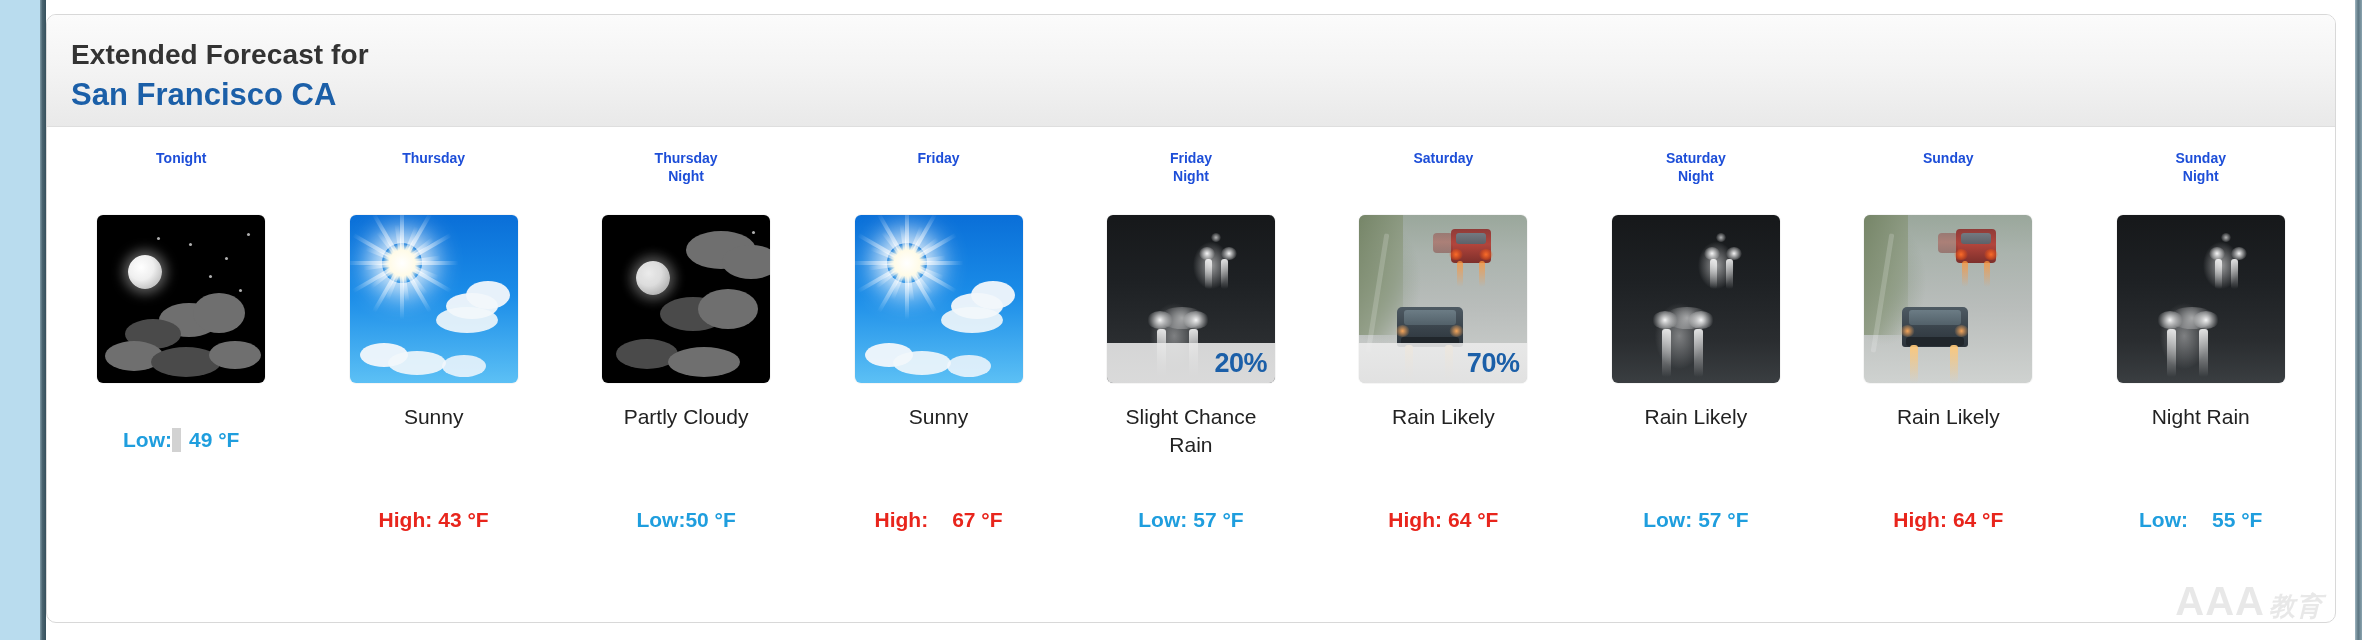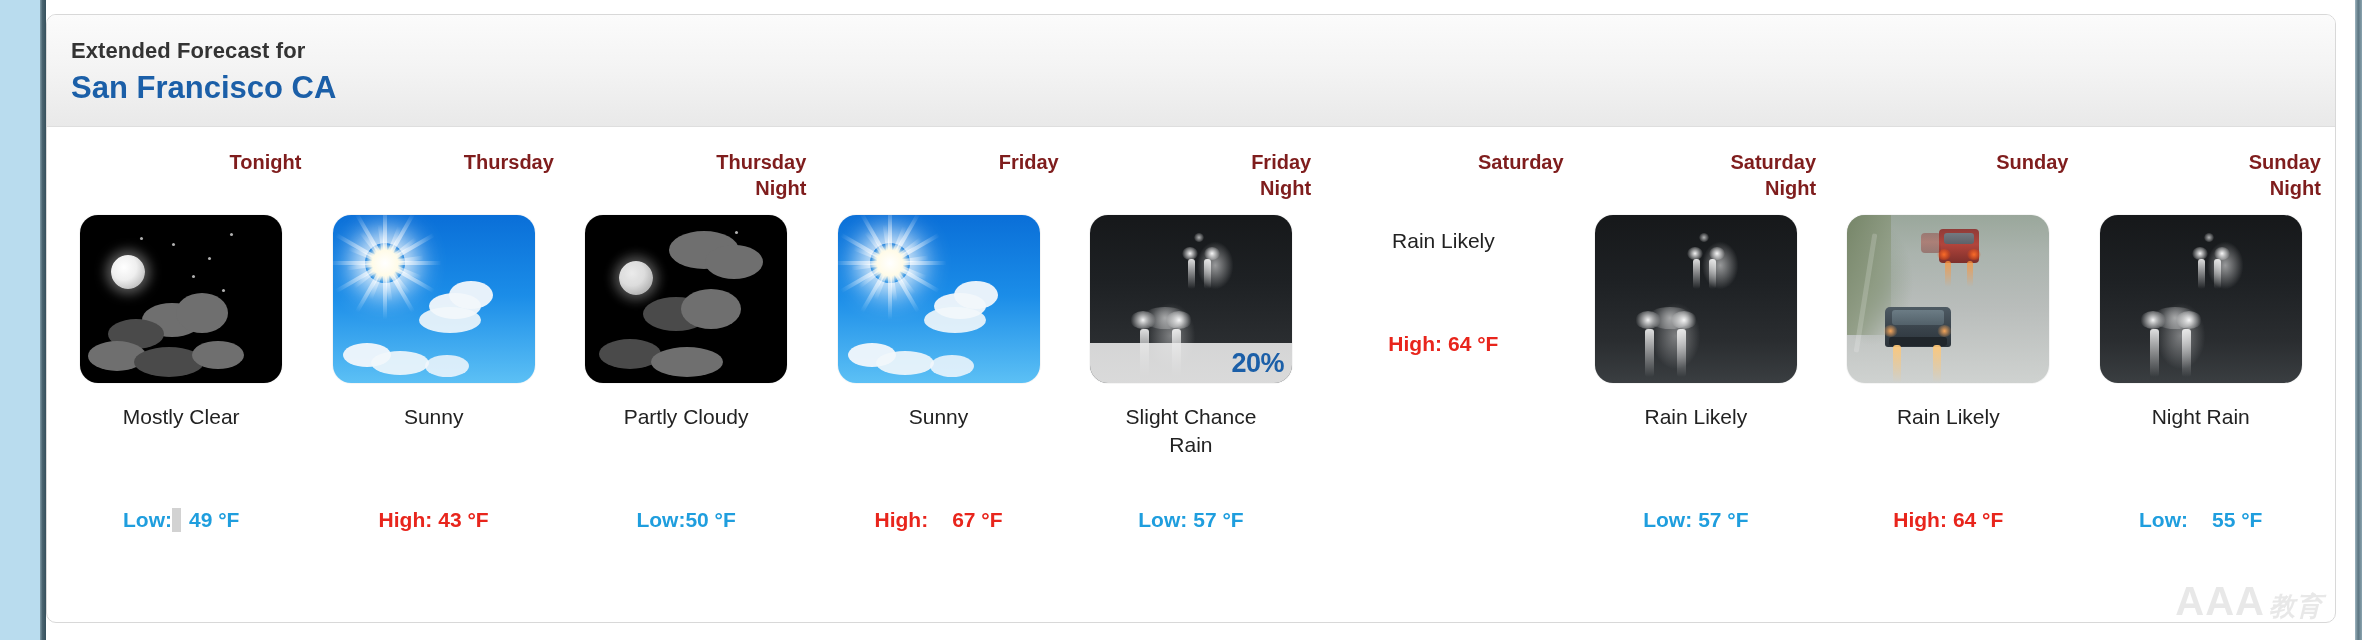--- a/index.html
+++ b/index.html
@@ -43,21 +43,21 @@
     border-radius: 10px;
     overflow: hidden;
   }
   .card-header {
     height: 112px;
     background: linear-gradient(to bottom,#fbfbfb 0%, #f4f4f4 45%, #e9e9e9 100%);
     border-bottom: 1px solid #dedede;
     padding: 22px 0 0 24px;
   }
   .hdr-sub {
-    font-size: 22px;
+    font-size: 28px;
     font-weight: bold;
     color: #333333;
     letter-spacing: .1px;
     line-height: 1.25;
   }
   .hdr-title {
     font-size: 31px;
     font-weight: bold;
     color: #1b5fa8;
     margin-top: 4px;
@@ -70,40 +70,39 @@
     padding: 22px 8px 0 8px;
   }
   .col {
     flex: 1 1 0;
     min-width: 0;
     text-align: center;
     position: relative;
   }
 
   .day-name {
-    font-size: 20px;
+    font-size: 14px;
     font-weight: bold;
-    color: #7f1d1d;
+    color: #1d4ed8;
     line-height: 1.32;
     height: 62px;
     padding: 0 6px;
-    text-align: right;
   }
 
   .icon-wrap {
     height: 172px;
     display: flex;
     align-items: flex-start;
     justify-content: center;
     margin-top: 4px;
   }
   .wx-icon {
     position: relative;
-    width: 202px; height: 168px;
-    border-radius: 18px;
+    width: 168px; height: 168px;
+    border-radius: 6px;
     overflow: hidden;
     box-shadow: 0 0 0 1px rgba(0,0,0,.04);
   }
 
   
   .sky-night { background: #000000; }
   .sky-day   { background: linear-gradient(to bottom,#0a6fd8 0%, #1b8de8 48%, #5cc0f5 100%); }
   .sky-night-pc { background: #000000; }
 
   .moon {
@@ -283,21 +282,20 @@
               <div class="star" style="left:150px;top:18px;"></div>
               <div class="star" style="left:112px;top:60px;"></div>
               <div class="cloud cloud-grey" style="left:62px;top:88px;width:60px;height:34px;"></div>
               <div class="cloud cloud-grey" style="left:96px;top:78px;width:52px;height:40px;"></div>
               <div class="cloud cloud-dark" style="left:28px;top:104px;width:56px;height:30px;"></div>
               <div class="cloud cloud-grey" style="left:8px;top:126px;width:58px;height:30px;"></div>
               <div class="cloud cloud-dark" style="left:54px;top:132px;width:70px;height:30px;"></div>
               <div class="cloud cloud-grey" style="left:112px;top:126px;width:52px;height:28px;"></div>
             </div>
           </div>
-          <div class="cond"><span>Mostly Clear</span></div>
           <div class="temp temp-low"><span>Low:</span><span class="sel-mark"></span><span style="margin-left:8px">49 °F</span></div>
         </div>
         <div class="col">
           <div class="day-name"><span>Thursday</span></div>
           <div class="icon-wrap">
             <div class="wx-icon sky-day">
               <div class="sun-group" style="left:52px;top:48px;">
                 <div class="ray" style="transform:rotate(0deg) scaleY(1.45);"></div>
                 <div class="ray" style="transform:rotate(22deg) scaleY(1);"></div>
                 <div class="ray" style="transform:rotate(30deg) scaleY(1.45);"></div>
@@ -390,86 +388,110 @@
               <div class="pop-bar">
                 <span class="pop-text">20%</span>
               </div>
             </div>
           </div>
           <div class="cond"><span>Slight Chance</span><br><span>Rain</span></div>
           <div class="temp temp-low"><span>Low:</span><span style="margin-left:6px">57 °F</span></div>
         </div>
         <div class="col">
           <div class="day-name"><span>Saturday</span></div>
-          <div class="cond"><span>Rain Likely</span></div>
-          <div class="temp temp-high"><span>High:</span><span style="margin-left:6px">64 °F</span></div>
-        </div>
-        <div class="col">
-          <div class="day-name"><span>Saturday</span><br><span>Night</span></div>
-          <div class="icon-wrap">
-            <div class="wx-icon rain-night">
-              <div class="rain-photo"></div>
-              <div class="hl" style="left:92px;top:32px;width:16px;height:13px;"></div>
-              <div class="hl" style="left:114px;top:32px;width:16px;height:13px;"></div>
-              <div class="hl-beam" style="left:98px;top:44px;width:7px;height:30px;"></div>
-              <div class="hl-beam" style="left:114px;top:44px;width:7px;height:30px;"></div>
-              <div class="hl" style="left:104px;top:18px;width:10px;height:9px;opacity:.7;"></div>
-              <div class="hl" style="left:40px;top:96px;width:26px;height:18px;"></div>
-              <div class="hl" style="left:76px;top:96px;width:26px;height:18px;"></div>
-              <div class="hl" style="left:52px;top:92px;width:46px;height:22px;opacity:.55;"></div>
-              <div class="hl-beam" style="left:50px;top:114px;width:9px;height:48px;"></div>
-              <div class="hl-beam" style="left:82px;top:114px;width:9px;height:48px;"></div>
-            </div>
-          </div>
-          <div class="cond"><span>Rain Likely</span></div>
-          <div class="temp temp-low"><span>Low:</span><span style="margin-left:6px">57 °F</span></div>
-        </div>
-        <div class="col">
-          <div class="day-name"><span>Sunday</span></div>
           <div class="icon-wrap">
             <div class="wx-icon rain-day">
               <div class="rain-photo"></div>
               <div style="position:absolute;left:0;top:0;width:44px;height:120px;background:linear-gradient(to bottom right,#6f7f5e 0%, #8e9b82 60%, rgba(180,186,178,0) 100%);opacity:.85;"></div>
               <div class="road-stripe" style="left:16px;top:18px;width:5px;height:120px;transform:rotate(9deg);opacity:.5;"></div>
               <div class="car-red" style="left:92px;top:14px;width:40px;height:34px;"></div>
               <div class="car-glass" style="left:97px;top:18px;width:30px;height:11px;"></div>
               <div class="tail" style="left:90px;top:34px;width:14px;height:11px;"></div>
               <div class="tail" style="left:120px;top:34px;width:14px;height:11px;"></div>
               <div class="hl-beam" style="left:98px;top:46px;width:6px;height:26px;background:linear-gradient(to bottom,rgba(255,150,60,.8),rgba(255,180,110,0));"></div>
               <div class="hl-beam" style="left:120px;top:46px;width:6px;height:26px;background:linear-gradient(to bottom,rgba(255,150,60,.8),rgba(255,180,110,0));"></div>
               <div class="car-red" style="left:74px;top:18px;width:20px;height:20px;opacity:.45;"></div>
               <div class="car-body" style="left:38px;top:92px;width:66px;height:40px;"></div>
               <div class="car-glass" style="left:45px;top:95px;width:52px;height:15px;"></div>
               <div style="position:absolute;left:42px;top:122px;width:58px;height:9px;background:#20262b;border-radius:3px;"></div>
               <div class="tail" style="left:36px;top:110px;width:15px;height:12px;background:radial-gradient(circle,rgba(255,170,90,.95),rgba(230,120,40,0) 75%);"></div>
               <div class="tail" style="left:90px;top:110px;width:15px;height:12px;background:radial-gradient(circle,rgba(255,170,90,.95),rgba(230,120,40,0) 75%);"></div>
               <div class="hl-beam" style="left:46px;top:130px;width:8px;height:38px;background:linear-gradient(to bottom,rgba(255,200,120,.95),rgba(255,220,170,0));"></div>
               <div class="hl-beam" style="left:86px;top:130px;width:8px;height:38px;background:linear-gradient(to bottom,rgba(255,200,120,.95),rgba(255,220,170,0));"></div>
+              <div class="pop-bar">
+                <span class="pop-text">70%</span>
+              </div>
             </div>
           </div>
           <div class="cond"><span>Rain Likely</span></div>
           <div class="temp temp-high"><span>High:</span><span style="margin-left:6px">64 °F</span></div>
         </div>
         <div class="col">
-          <div class="day-name"><span>Sunday</span><br><span>Night</span></div>
+          <div class="day-name"><span>Saturday</span><br><span>Night</span></div>
           <div class="icon-wrap">
             <div class="wx-icon rain-night">
               <div class="rain-photo"></div>
               <div class="hl" style="left:92px;top:32px;width:16px;height:13px;"></div>
               <div class="hl" style="left:114px;top:32px;width:16px;height:13px;"></div>
               <div class="hl-beam" style="left:98px;top:44px;width:7px;height:30px;"></div>
               <div class="hl-beam" style="left:114px;top:44px;width:7px;height:30px;"></div>
               <div class="hl" style="left:104px;top:18px;width:10px;height:9px;opacity:.7;"></div>
               <div class="hl" style="left:40px;top:96px;width:26px;height:18px;"></div>
               <div class="hl" style="left:76px;top:96px;width:26px;height:18px;"></div>
               <div class="hl" style="left:52px;top:92px;width:46px;height:22px;opacity:.55;"></div>
               <div class="hl-beam" style="left:50px;top:114px;width:9px;height:48px;"></div>
               <div class="hl-beam" style="left:82px;top:114px;width:9px;height:48px;"></div>
             </div>
           </div>
+          <div class="cond"><span>Rain Likely</span></div>
+          <div class="temp temp-low"><span>Low:</span><span style="margin-left:6px">57 °F</span></div>
+        </div>
+        <div class="col">
+          <div class="day-name"><span>Sunday</span></div>
+          <div class="icon-wrap">
+            <div class="wx-icon rain-day">
+              <div class="rain-photo"></div>
+              <div style="position:absolute;left:0;top:0;width:44px;height:120px;background:linear-gradient(to bottom right,#6f7f5e 0%, #8e9b82 60%, rgba(180,186,178,0) 100%);opacity:.85;"></div>
+              <div class="road-stripe" style="left:16px;top:18px;width:5px;height:120px;transform:rotate(9deg);opacity:.5;"></div>
+              <div class="car-red" style="left:92px;top:14px;width:40px;height:34px;"></div>
+              <div class="car-glass" style="left:97px;top:18px;width:30px;height:11px;"></div>
+              <div class="tail" style="left:90px;top:34px;width:14px;height:11px;"></div>
+              <div class="tail" style="left:120px;top:34px;width:14px;height:11px;"></div>
+              <div class="hl-beam" style="left:98px;top:46px;width:6px;height:26px;background:linear-gradient(to bottom,rgba(255,150,60,.8),rgba(255,180,110,0));"></div>
+              <div class="hl-beam" style="left:120px;top:46px;width:6px;height:26px;background:linear-gradient(to bottom,rgba(255,150,60,.8),rgba(255,180,110,0));"></div>
+              <div class="car-red" style="left:74px;top:18px;width:20px;height:20px;opacity:.45;"></div>
+              <div class="car-body" style="left:38px;top:92px;width:66px;height:40px;"></div>
+              <div class="car-glass" style="left:45px;top:95px;width:52px;height:15px;"></div>
+              <div style="position:absolute;left:42px;top:122px;width:58px;height:9px;background:#20262b;border-radius:3px;"></div>
+              <div class="tail" style="left:36px;top:110px;width:15px;height:12px;background:radial-gradient(circle,rgba(255,170,90,.95),rgba(230,120,40,0) 75%);"></div>
+              <div class="tail" style="left:90px;top:110px;width:15px;height:12px;background:radial-gradient(circle,rgba(255,170,90,.95),rgba(230,120,40,0) 75%);"></div>
+              <div class="hl-beam" style="left:46px;top:130px;width:8px;height:38px;background:linear-gradient(to bottom,rgba(255,200,120,.95),rgba(255,220,170,0));"></div>
+              <div class="hl-beam" style="left:86px;top:130px;width:8px;height:38px;background:linear-gradient(to bottom,rgba(255,200,120,.95),rgba(255,220,170,0));"></div>
+            </div>
+          </div>
+          <div class="cond"><span>Rain Likely</span></div>
+          <div class="temp temp-high"><span>High:</span><span style="margin-left:6px">64 °F</span></div>
+        </div>
+        <div class="col">
+          <div class="day-name"><span>Sunday</span><br><span>Night</span></div>
+          <div class="icon-wrap">
+            <div class="wx-icon rain-night">
+              <div class="rain-photo"></div>
+              <div class="hl" style="left:92px;top:32px;width:16px;height:13px;"></div>
+              <div class="hl" style="left:114px;top:32px;width:16px;height:13px;"></div>
+              <div class="hl-beam" style="left:98px;top:44px;width:7px;height:30px;"></div>
+              <div class="hl-beam" style="left:114px;top:44px;width:7px;height:30px;"></div>
+              <div class="hl" style="left:104px;top:18px;width:10px;height:9px;opacity:.7;"></div>
+              <div class="hl" style="left:40px;top:96px;width:26px;height:18px;"></div>
+              <div class="hl" style="left:76px;top:96px;width:26px;height:18px;"></div>
+              <div class="hl" style="left:52px;top:92px;width:46px;height:22px;opacity:.55;"></div>
+              <div class="hl-beam" style="left:50px;top:114px;width:9px;height:48px;"></div>
+              <div class="hl-beam" style="left:82px;top:114px;width:9px;height:48px;"></div>
+            </div>
+          </div>
           <div class="cond"><span>Night Rain</span></div>
           <div class="temp temp-low"><span>Low:</span><span style="margin-left:24px">55 °F</span></div>
         </div>
       </div>
 
     <div class="watermark">
       <span>AAA</span><span class="cjk">教育</span>
     </div>
 
   </div>

